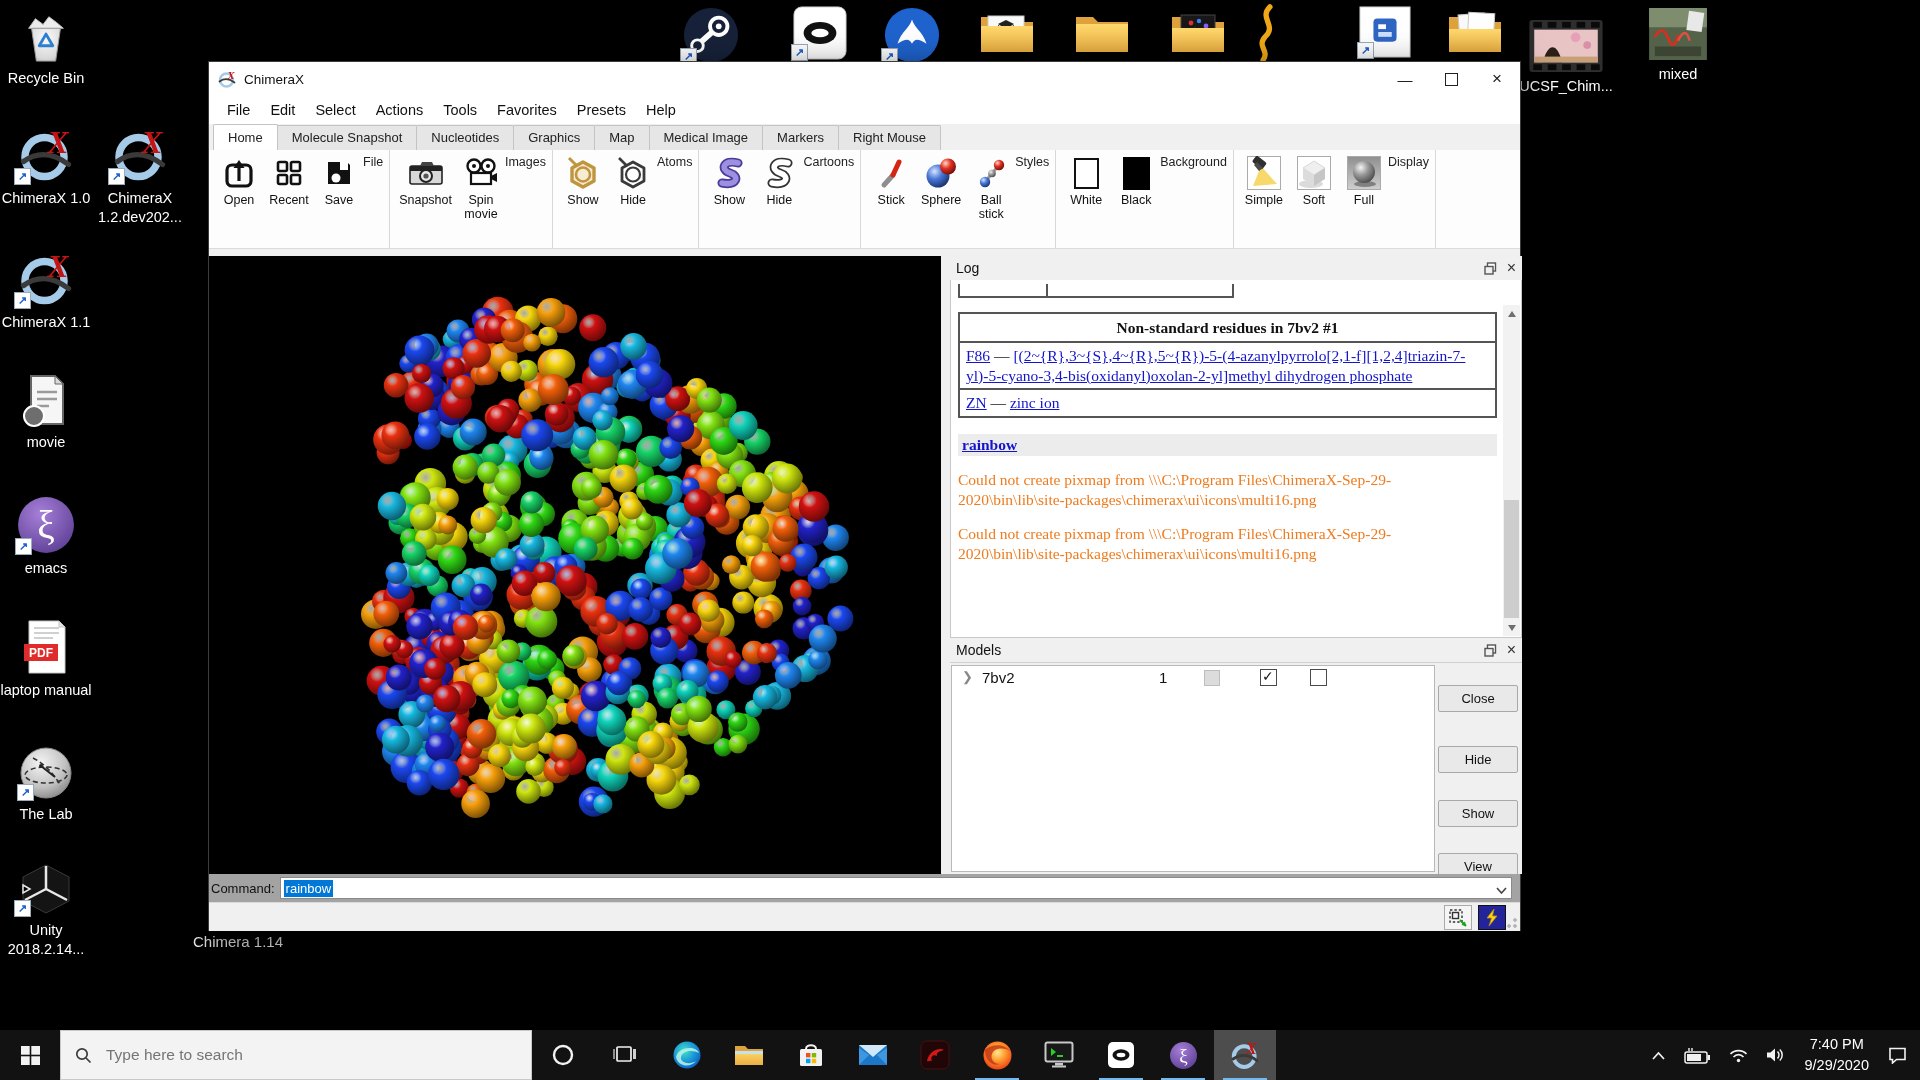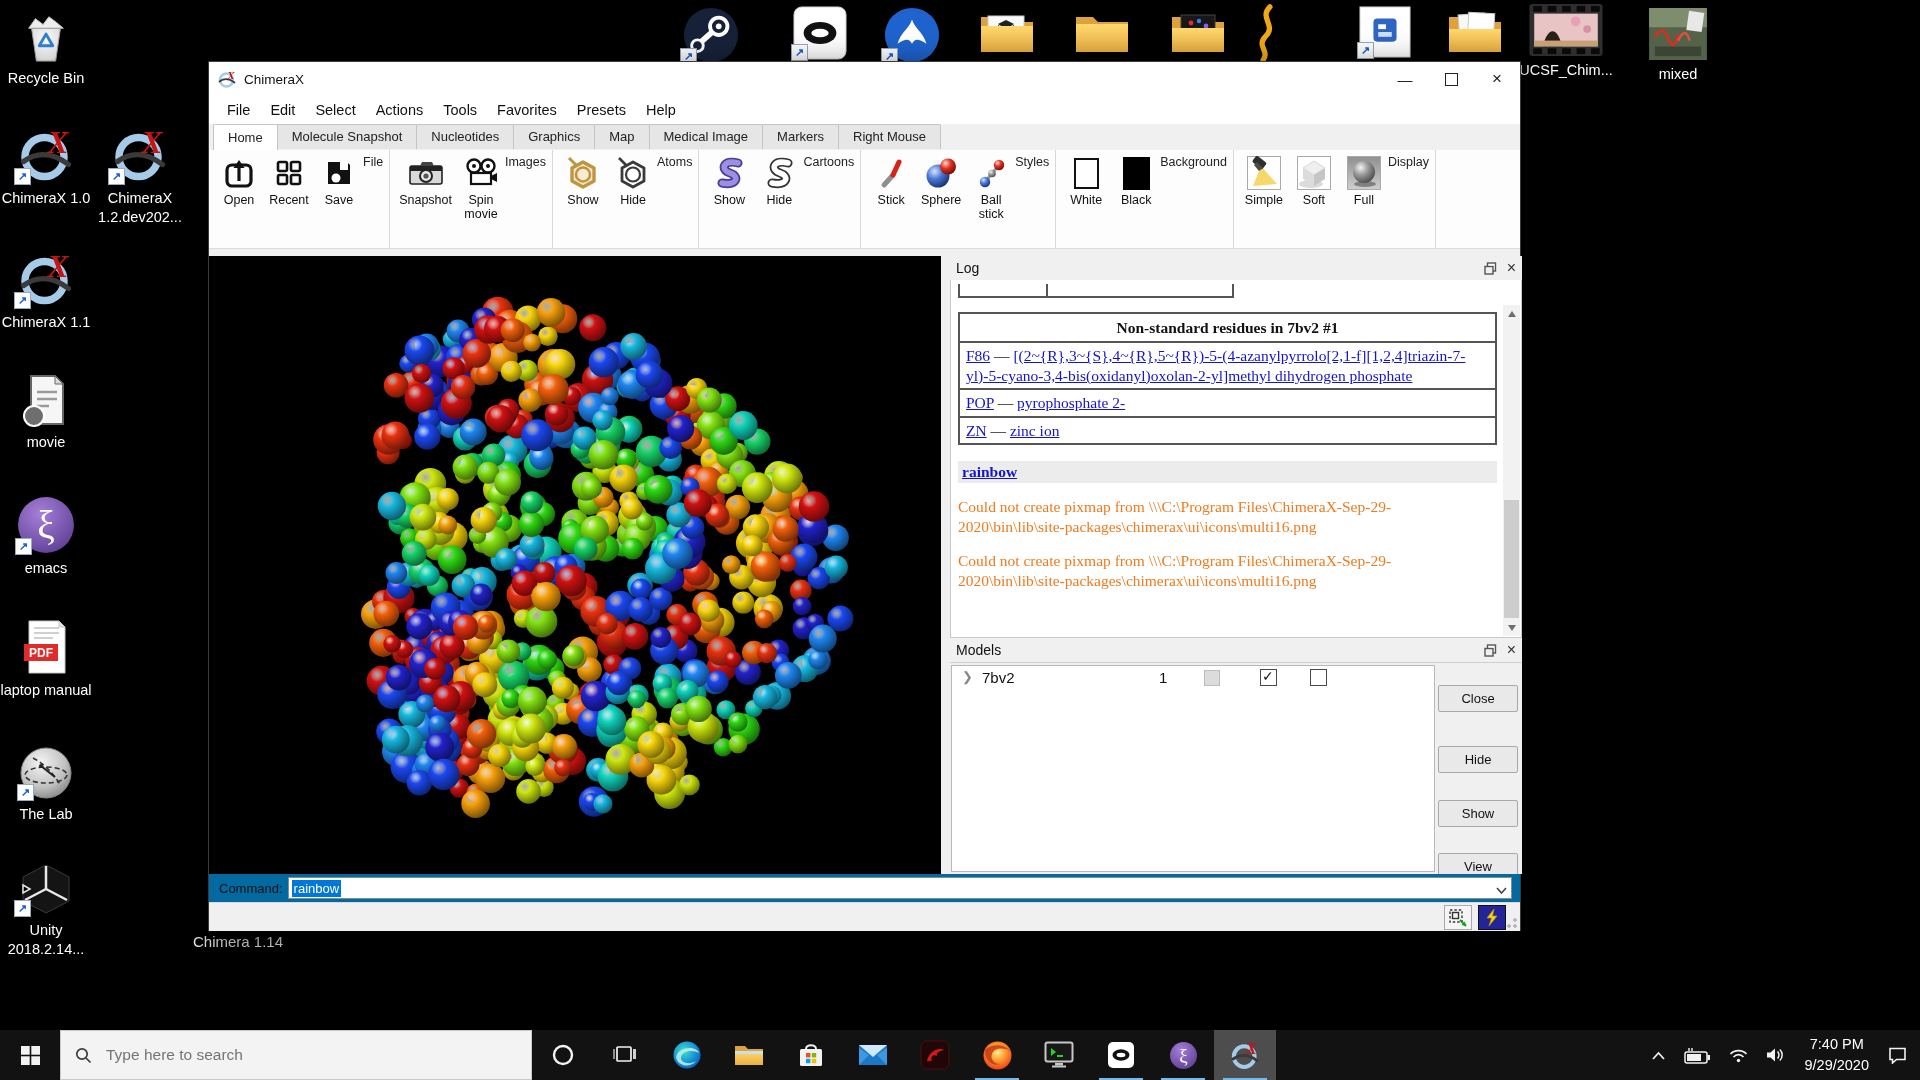--- a/index.html
+++ b/index.html
@@ -18,21 +18,21 @@
   .cxwin{position:absolute;left:208px;top:61px;width:1313px;height:870px;background:#f0f0f0;
     border:1px solid #3c3c3c;box-shadow:0 10px 34px rgba(0,0,0,.65);z-index:5;box-sizing:border-box}
   .titlebar{position:absolute;left:0;top:0;right:0;height:34px;background:#fff;display:flex;align-items:center}
   .title-text{font-size:13.5px;color:#111;margin-left:7px}
   .winbtns{margin-left:auto;display:flex;height:100%}
   .winbtn{width:46px;height:100%;display:flex;align-items:center;justify-content:center;color:#222;font-size:15px}
   .menubar{position:absolute;left:0;top:34px;right:0;height:28px;background:#fff;display:flex;
     align-items:center;padding-left:8px;font-size:14.5px;color:#111}
   .menubar span{padding:3px 10px}
   .tabbar{position:absolute;left:0;top:62px;right:0;height:26px;background:#f0f0f0;
-    border-bottom:1px solid #c8c8c8;display:flex;align-items:flex-start;padding-left:4px;font-size:13px;color:#222}
+    border-bottom:1px solid #c8c8c8;display:flex;align-items:center;padding-left:4px;font-size:13px;color:#222}
   .tab{padding:4px 14px 5px;background:#e6e6e6;border:1px solid #c4c4c4;border-bottom:none;margin-right:-1px;
     border-radius:2px 2px 0 0}
   .tab.active{background:#fff;position:relative;padding-top:5px;margin-bottom:-1px;border-bottom:1px solid #fff}
   .ribbon{position:absolute;left:0;top:88px;right:0;height:98px;background:#fdfdfd;display:flex;
     border-bottom:1px solid #dcdcdc}
   .rgroup{display:flex;flex-direction:row;border-right:1px solid #d8d8d8;padding:3px 6px 0}
   .rbuttons{display:flex;gap:2px;flex:1}
   .rbtn{min-width:42px;padding:2px 3px;display:flex;flex-direction:column;align-items:center;justify-content:flex-start;gap:2px}
   .rbtn .rico{height:36px;display:flex;align-items:center;justify-content:center}
   .rbtn .rlab{font-size:12.5px;color:#111;text-align:center;line-height:1.15}
@@ -66,21 +66,21 @@
   .modtable{position:absolute;left:1px;top:27px;width:484px;bottom:2px;background:#fff;border:1px solid #b8b8b8;box-sizing:border-box}
   .mhead{position:relative;height:30px;border-bottom:1px solid #e2e2e2;font-size:15px;color:#111}
   .mhead span{position:absolute;top:6px}
   .mrow{position:relative;height:26px;font-size:15px;color:#111}
   .cb{position:absolute;width:15px;height:15px;border:1.5px solid #4a4a4a;background:#fff;box-sizing:content-box}
   .cb.checked::after{content:"✓";position:absolute;left:1px;top:-2px;font-size:14px;color:#111}
   .graysq{position:absolute;width:14px;height:14px;background:#dcdcdc;border:1px solid #bdbdbd}
   .mbtn{position:absolute;left:488px;width:78px;height:25px;background:#e9e9e9;border:1px solid #a8a8a8;
     border-radius:2px;font-size:13px;color:#111;display:flex;align-items:center;justify-content:center}
   
-  .cmdbar{position:absolute;left:0;top:812px;right:0;height:28px;background:#0369a1;display:flex;align-items:center;padding-left:10px;box-sizing:border-box}
+  .cmdbar{position:absolute;left:0;top:812px;right:0;height:28px;background:#a3a3a3;display:flex;align-items:center;padding-left:2px;box-sizing:border-box}
   .cmdlabel{font-size:13px;color:#111;margin-right:5px}
   .cmdinput{position:relative;height:20px;background:#fff;border:1px solid #8a8a8a;flex:1;margin-right:8px;
     display:flex;align-items:center;padding-left:3px;font-size:13px}
   .cmdsel{background:#0078d7;color:#fff;padding:1px 2px}
   .cmdchev{position:absolute;right:4px;top:4px}
   .statusbar{position:absolute;left:0;top:840px;right:0;height:28px;background:#f0f0f0;border-top:1px solid #dadada}
   .stbtn{position:absolute;top:2px;width:26px;height:23px;background:#f5f5f5;border:1px solid #aaa;
     display:flex;align-items:center;justify-content:center}
   .grip{position:absolute;right:2px;bottom:2px;width:12px;height:12px;
     background:
@@ -246,21 +246,21 @@
   <div class="ic">
       <svg width="58" height="48" viewBox="0 0 58 48">
     <path d="M3,9 h17 l5,5 h30 v30 h-52 z" fill="#dfa33d"></path>
     <rect x="13" y="6" width="26" height="30" fill="#fafafa" stroke="#c8c8c8" transform="rotate(-4 26 20)"></rect>
     <rect x="22" y="5" width="26" height="30" fill="#fff" stroke="#c8c8c8" transform="rotate(3 35 20)"></rect>
     <path d="M3,21 h52 v23 h-52 z" fill="url(#foldGrad)"></path>
       </svg>
     </div>
 </div>
 
-<div class="dicon" style="left:1518px;top:4px">
+<div class="dicon" style="left:1518px;top:20px">
   <div class="ic">
       <svg width="74" height="52" viewBox="0 0 76 54">
     <rect x="0" y="0" width="76" height="54" rx="3" fill="#2e2e2e"></rect>
     <rect x="4" y="2" width="9" height="6" fill="#0a0a0a"></rect>
         <rect x="19" y="2" width="9" height="6" fill="#0a0a0a"></rect>
     <rect x="34" y="2" width="9" height="6" fill="#0a0a0a"></rect>
         <rect x="49" y="2" width="9" height="6" fill="#0a0a0a"></rect>
     <rect x="64" y="2" width="9" height="6" fill="#0a0a0a"></rect>
     <rect x="4" y="46" width="9" height="6" fill="#0a0a0a"></rect>
         <rect x="19" y="46" width="9" height="6" fill="#0a0a0a"></rect>
@@ -1391,25 +1391,20 @@
             <tbody>
                 <tr>
                   <td class="hd">Non-standard residues in 7bv2 #1</td>
                 </tr>
             <tr>
                   <td><a class="lg" href="#">F86</a>
               <span>—</span>
               <a class="lg" href="#">[(2~{R},3~{S},4~{R},5~{R})-5-(4-azanylpyrrolo[2,1-f][1,2,4]triazin-7-yl)-5-cyano-3,4-bis(oxidanyl)oxolan-2-yl]methyl dihydrogen phosphate</a></td>
                 </tr>
             <tr>
-                  <td><a class="lg" href="#">POP</a>
-              <span>—</span>
-              <a class="lg" href="#">pyrophosphate 2-</a></td>
-                </tr>
-            <tr>
                   <td><a class="lg" href="#">ZN</a>
               <span>—</span>
               <a class="lg" href="#">zinc ion</a></td>
                 </tr>
           </tbody>
             </table>
           <div class="rainband">
             <a class="lg" href="#">rainbow</a></div>
           <div class="errp">Could not create pixmap from \\\C:\Program Files\ChimeraX-Sep-29-2020\bin\lib\site-packages\chimerax\ui\icons\multi16.png</div>
           <div class="errp">Could not create pixmap from \\\C:\Program Files\ChimeraX-Sep-29-2020\bin\lib\site-packages\chimerax\ui\icons\multi16.png</div>

